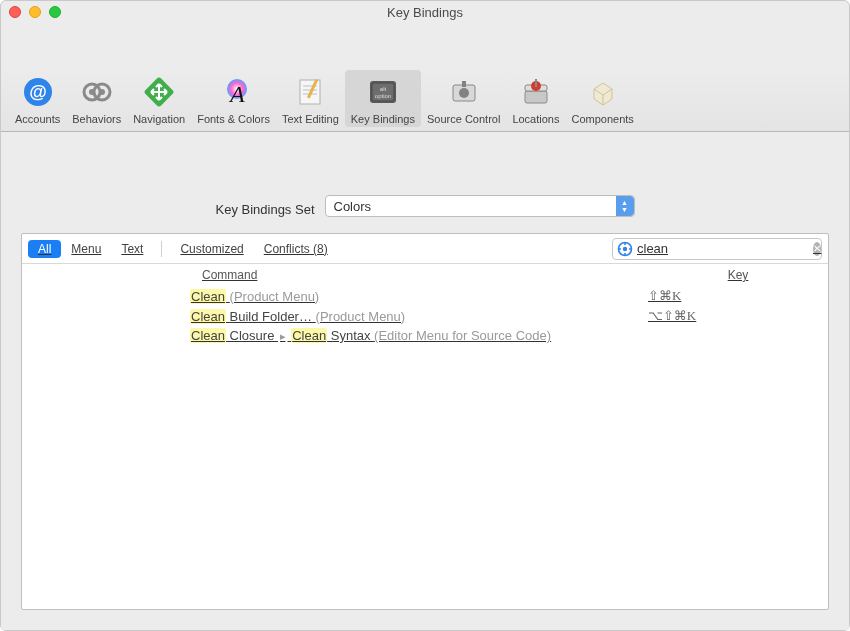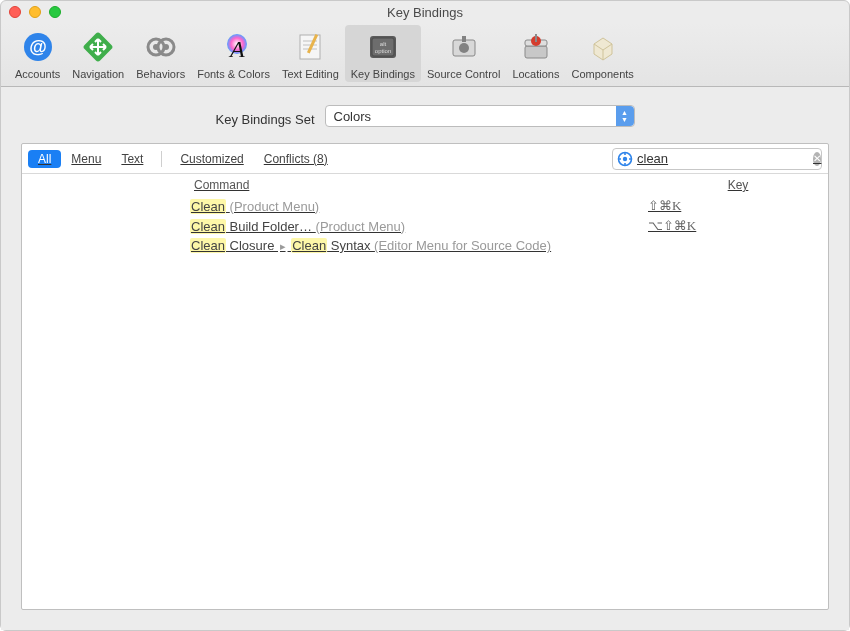--- a/index.html
+++ b/index.html
@@ -13,20 +13,21 @@
     overflow: hidden;
   }
   .window {
     width: 850px;
     height: 631px;
     background: #ececec;
     border: 1px solid #c9c9c9;
     border-radius: 6px;
     display: flex;
     flex-direction: column;
+    gap: 45px;
   }
   
   .titlebar {
     height: 22px;
     display: flex;
     align-items: center;
     padding: 0 8px;
     position: relative;
   }
   .traffic-lights { display: flex; gap: 8px; }
@@ -170,21 +171,21 @@
     background: #b3b3b3;
     color: #fff;
     font-size: 10px;
     display: flex; align-items: center; justify-content: center;
     cursor: default;
   }
   .listheader {
     display: flex;
     font-size: 12px;
     color: #555;
-    padding: 4px 0 4px 4px;
+    padding: 4px 0 4px 12px;
   }
   .col-cmd { flex: 1; padding-left: 168px; }
   .col-key { width: 200px; text-align: center; padding-left: 20px; }
   .row {
     display: flex;
     align-items: center;
     font-size: 13px;
     color: #444;
     padding: 2px 0;
     justify-content: flex-end;
@@ -218,38 +219,38 @@
           <circle cx="17" cy="17" r="14" fill="#2f84ea"></circle>
           <text x="17" y="23" text-anchor="middle" font-size="18" fill="#fff" font-weight="bold">@</text>
         </svg>
       </div>
       <span class="label">Accounts</span>
     </div>
 
     <div class="toolitem">
       <div class="iconwrap">
         <svg width="34" height="34" viewBox="0 0 34 34">
-          <rect x="6" y="6" width="22" height="22" rx="3" fill="#3fae4b" transform="rotate(45 17 17)"></rect>
-          <path d="M17 9 L17 25 M9 17 L25 17" stroke="#fff" stroke-width="2"></path>
-          <path d="M17 9 l-3 3 M17 9 l3 3 M17 25 l-3 -3 M17 25 l3 -3 M9 17 l3 -3 M9 17 l3 3 M25 17 l-3 -3 M25 17 l-3 3" stroke="#fff" stroke-width="2" fill="none"></path>
-        </svg>
-      </div>
-      <span class="label">Navigation</span>
-    </div>
-
-    <div class="toolitem">
-      <div class="iconwrap">
-        <svg width="34" height="34" viewBox="0 0 34 34">
           <circle cx="12" cy="17" r="8" fill="none" stroke="#8a8a8a" stroke-width="3"></circle>
           <circle cx="22" cy="17" r="8" fill="none" stroke="#8a8a8a" stroke-width="3"></circle>
           <circle cx="12" cy="17" r="3" fill="#8a8a8a"></circle>
           <circle cx="22" cy="17" r="3" fill="#8a8a8a"></circle>
         </svg>
       </div>
       <span class="label">Behaviors</span>
+    </div>
+
+    <div class="toolitem">
+      <div class="iconwrap">
+        <svg width="34" height="34" viewBox="0 0 34 34">
+          <rect x="6" y="6" width="22" height="22" rx="3" fill="#3fae4b" transform="rotate(45 17 17)"></rect>
+          <path d="M17 9 L17 25 M9 17 L25 17" stroke="#fff" stroke-width="2"></path>
+          <path d="M17 9 l-3 3 M17 9 l3 3 M17 25 l-3 -3 M17 25 l3 -3 M9 17 l3 -3 M9 17 l3 3 M25 17 l-3 -3 M25 17 l-3 3" stroke="#fff" stroke-width="2" fill="none"></path>
+        </svg>
+      </div>
+      <span class="label">Navigation</span>
     </div>
 
     <div class="toolitem">
       <div class="iconwrap">
         <svg width="34" height="34" viewBox="0 0 34 34">
           <defs>
             <radialGradient id="cw" cx="50%" cy="50%" r="60%">
               <stop offset="0%" stop-color="#fff"></stop>
               <stop offset="50%" stop-color="#ff66cc"></stop>
               <stop offset="80%" stop-color="#6699ff"></stop>

